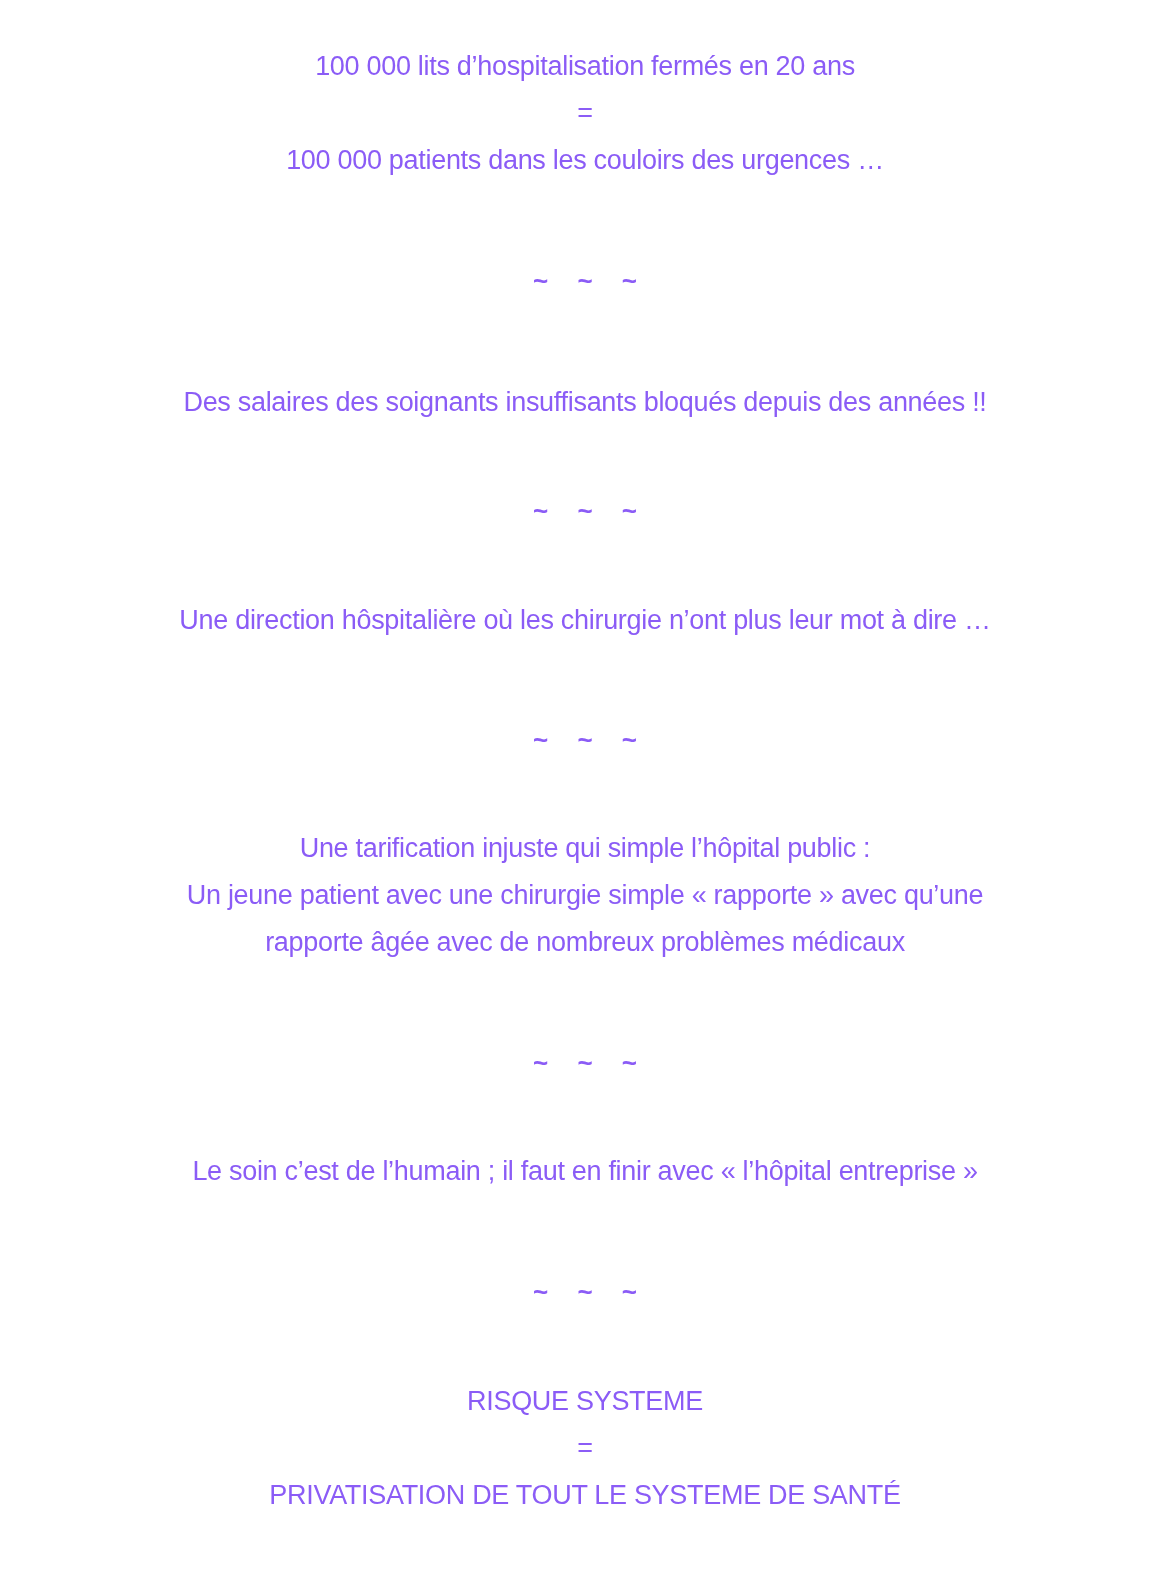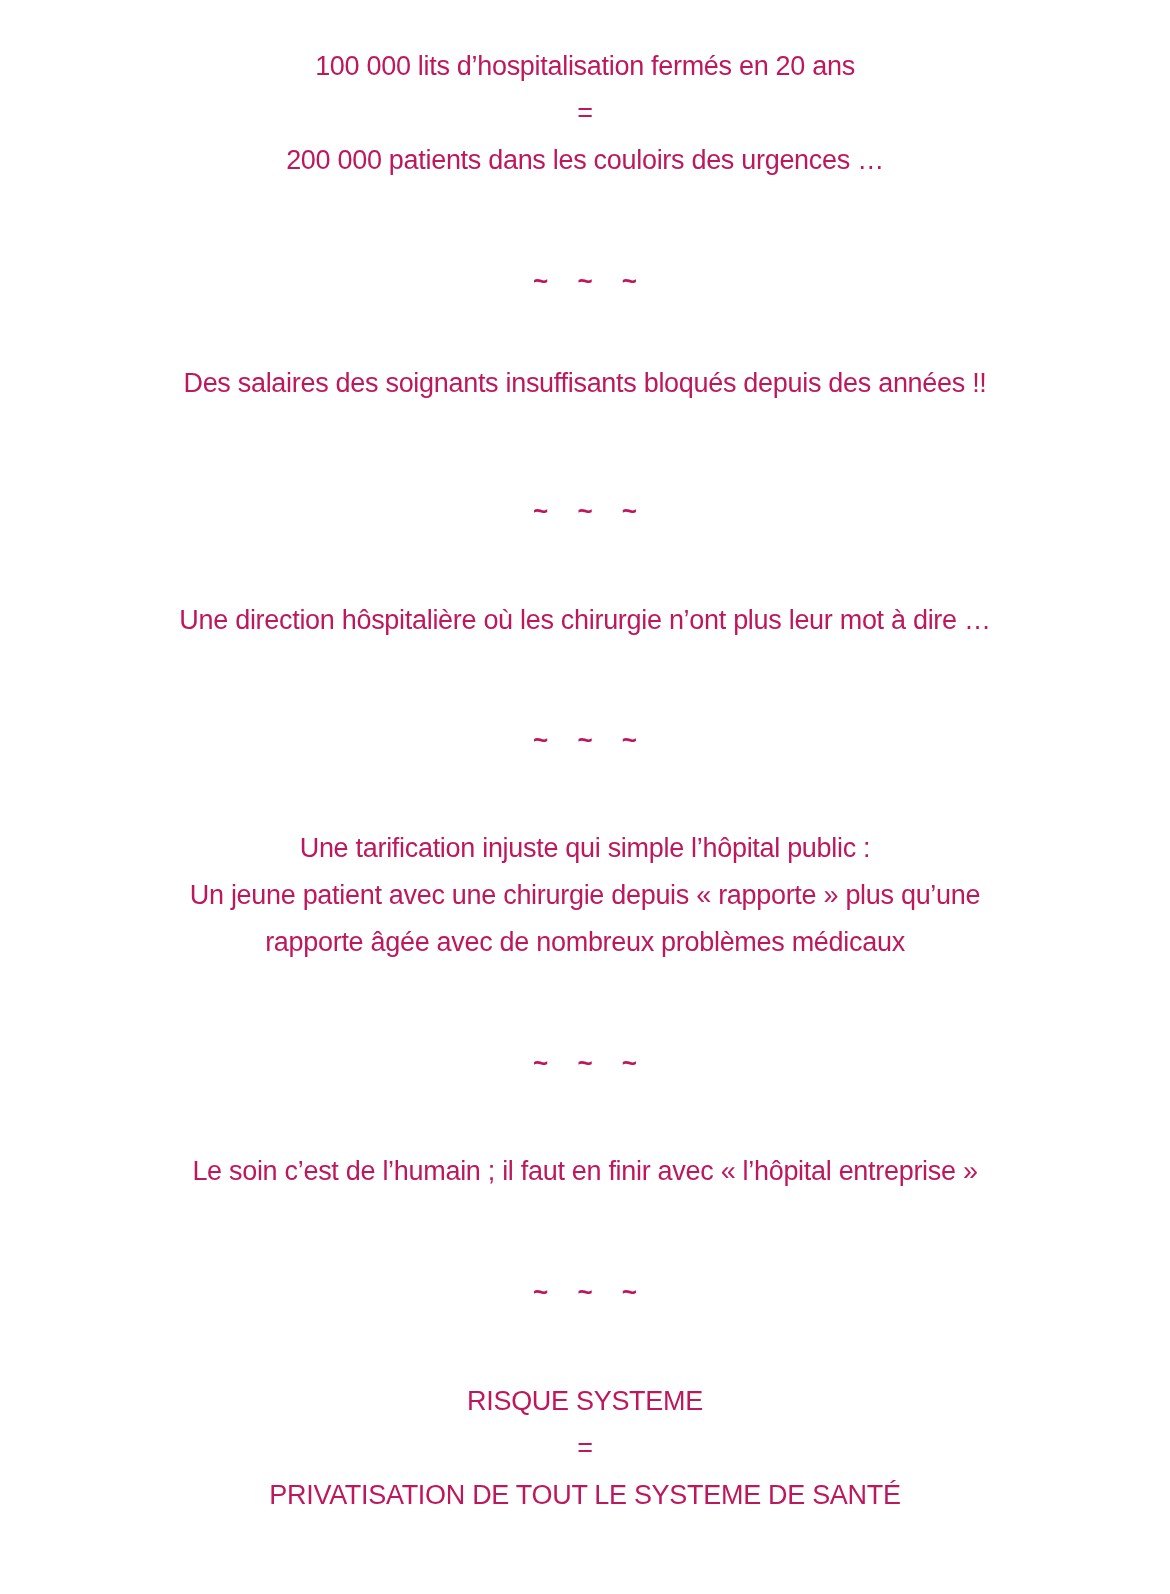--- a/index.html
+++ b/index.html
@@ -1,43 +1,43 @@
 <!DOCTYPE html>
 <html><head>
   <meta charset="utf-8">
   <style>
     html, body { margin: 0; padding: 0; background: #ffffff; }
     body { width: 1170px; height: 1594px; position: relative; overflow: hidden; }
     .page { position: absolute; left: 0; top: 0; width: 1170px; height: 1594px;
-            font-family: "Liberation Sans", "DejaVu Sans", sans-serif; color: #be185d; }
+            font-family: "Liberation Sans", "DejaVu Sans", sans-serif; color: #8b5cf6; }
     .line { position: absolute; left: 0; width: 1170px; text-align: center;
             font-size: 27px; line-height: 34px; white-space: nowrap; letter-spacing: -0.3px; }
     .sep { position: absolute; left: 0; width: 1170px; text-align: center;
            font-size: 26px; line-height: 30px; font-weight: bold; word-spacing: 22px; }
   </style>
 </head>
 <body>
 
 <div class="page">
   <div class="line" style="top:49px">100 000 lits d’hospitalisation fermés en 20 ans</div>
   <div class="line" style="top:96px">=</div>
-  <div class="line" style="top:143px">200 000 patients dans les couloirs des urgences …</div>
+  <div class="line" style="top:143px">100 000 patients dans les couloirs des urgences …</div>
 
   <div class="sep" style="top:266px">~ ~ ~</div>
 
-  <div class="line" style="top:366px">Des salaires des soignants insuffisants bloqués depuis des années !!</div>
+  <div class="line" style="top:385px">Des salaires des soignants insuffisants bloqués depuis des années !!</div>
 
   <div class="sep" style="top:496px">~ ~ ~</div>
 
   <div class="line" style="top:603px">Une direction hôspitalière où les chirurgie n’ont plus leur mot à dire …</div>
 
   <div class="sep" style="top:725px">~ ~ ~</div>
 
   <div class="line" style="top:831px">Une tarification injuste qui simple l’hôpital public :</div>
-  <div class="line" style="top:878px">Un jeune patient avec une chirurgie depuis « rapporte » plus qu’une</div>
+  <div class="line" style="top:878px">Un jeune patient avec une chirurgie simple « rapporte » avec qu’une</div>
   <div class="line" style="top:925px">rapporte âgée avec de nombreux problèmes médicaux</div>
 
   <div class="sep" style="top:1048px">~ ~ ~</div>
 
   <div class="line" style="top:1154px">Le soin c’est de l’humain ; il faut en finir avec « l’hôpital entreprise »</div>
 
   <div class="sep" style="top:1277px">~ ~ ~</div>
 
   <div class="line" style="top:1384px">RISQUE SYSTEME</div>
   <div class="line" style="top:1431px">=</div>

